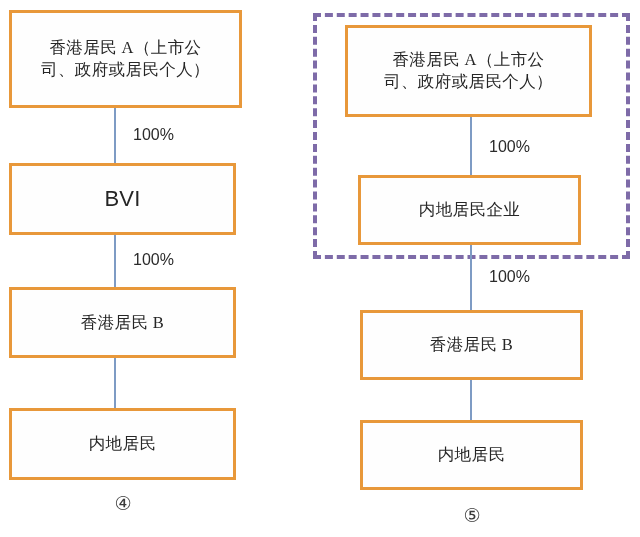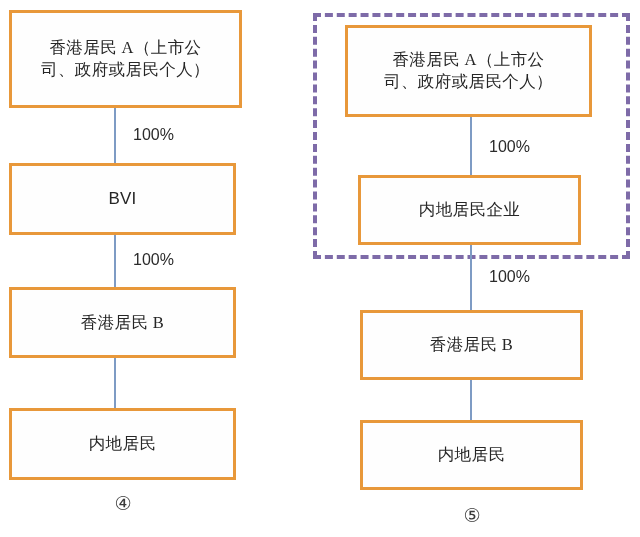--- a/index.html
+++ b/index.html
@@ -34,21 +34,21 @@
     display: block;
     white-space: pre-line;
   }
   .node.cjk .label {
     font-family: "Liberation Serif", "DejaVu Serif", serif;
     font-size: 16.5px;
     letter-spacing: 0.4px;
   }
   .node.latin .label {
     font-family: "Liberation Sans", "DejaVu Sans", sans-serif;
-    font-size: 17px;
+    font-size: 22px;
     letter-spacing: 0.2px;
   }
 
   
   .connector {
     position: absolute;
     width: 2px;
     background: #7E9BC4;
   }
 

